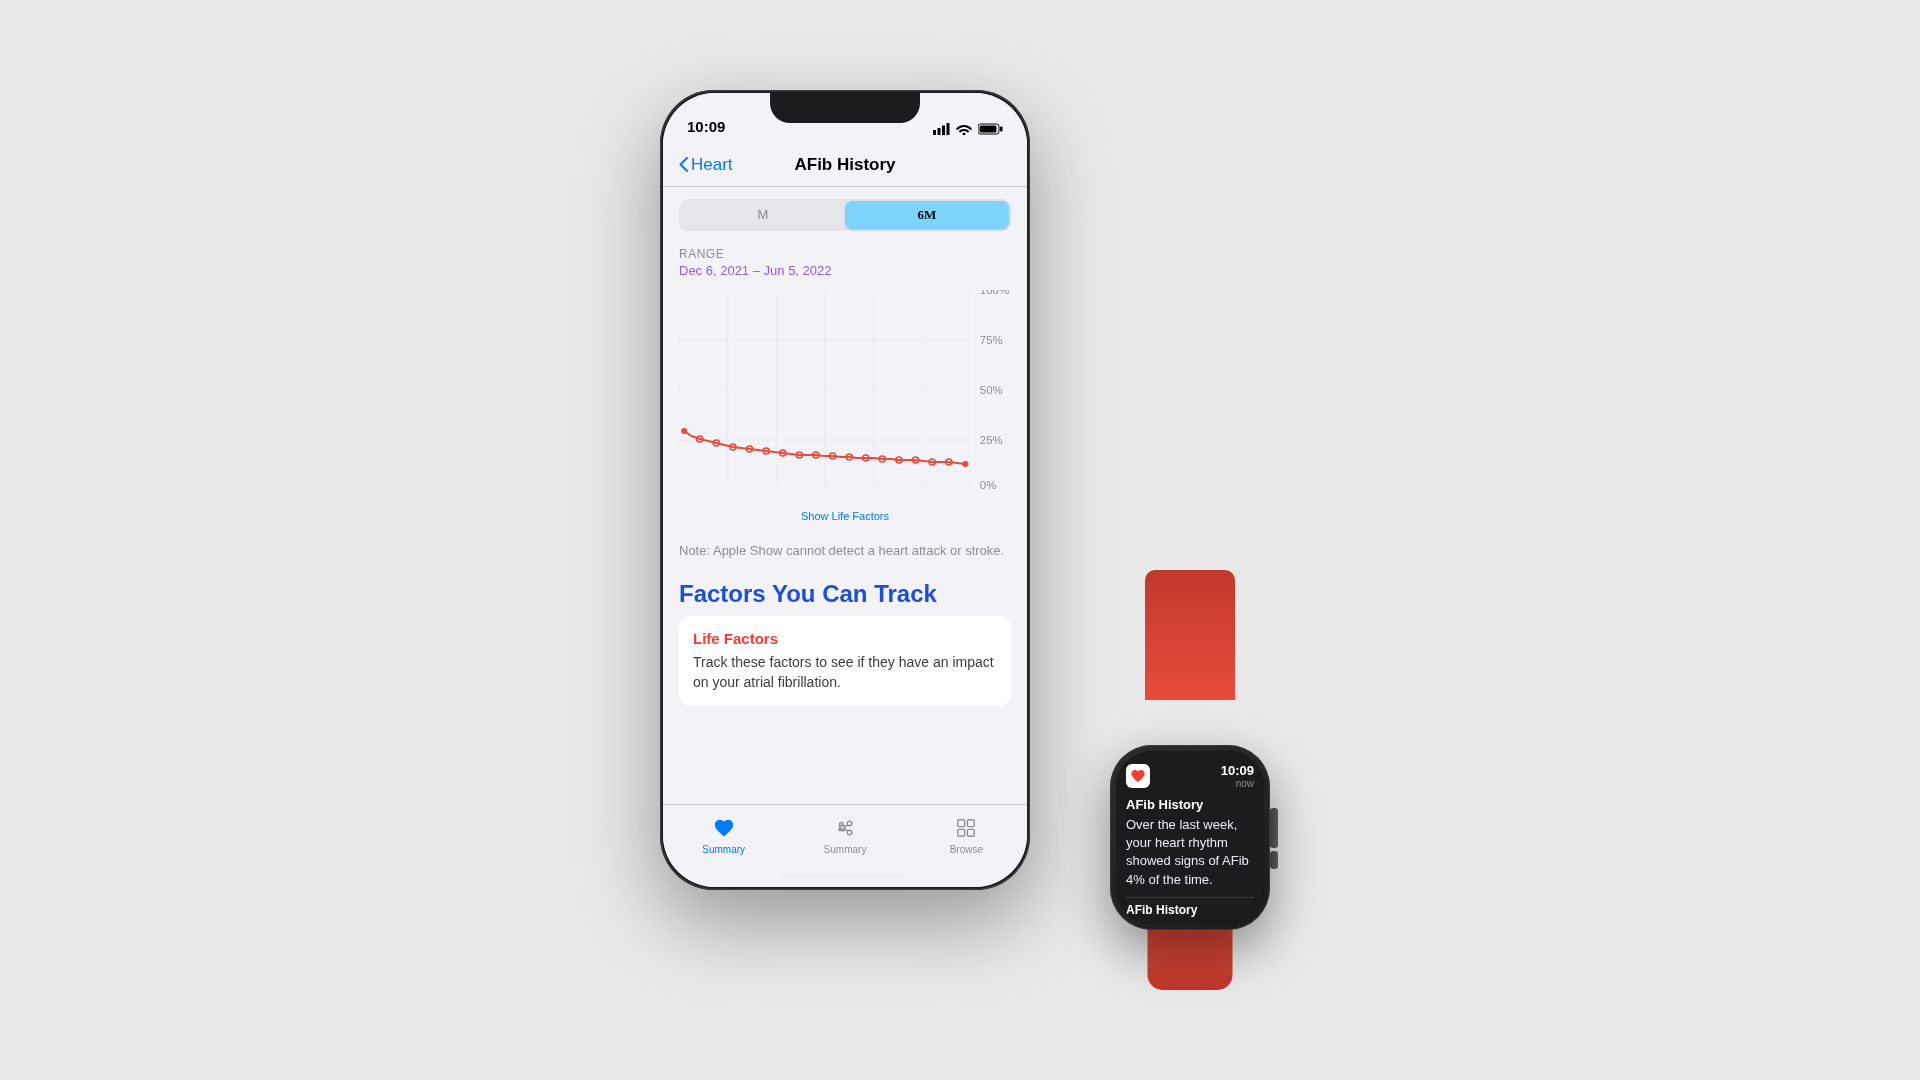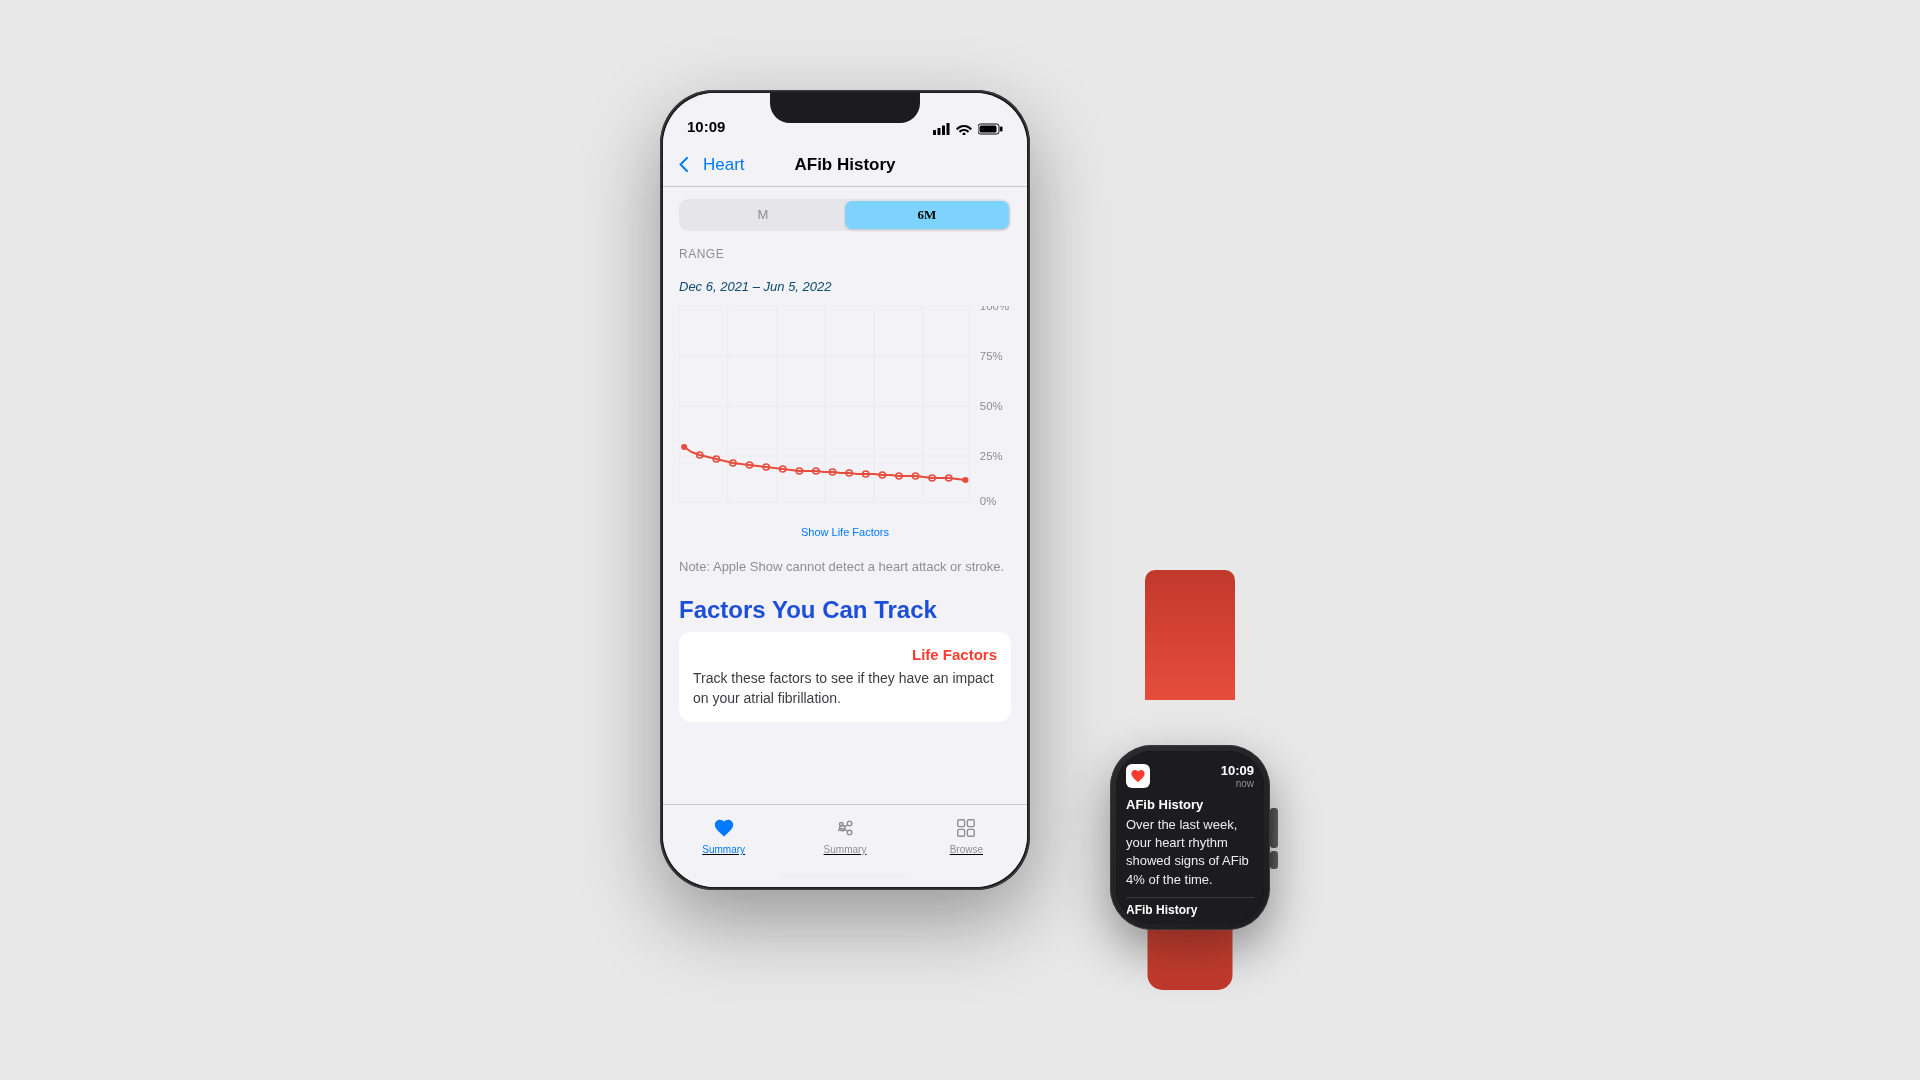--- a/index.html
+++ b/index.html
@@ -101,21 +101,21 @@
       justify-content: center;
       z-index: 8;
       border-bottom: 0.5px solid #c8c8cc;
     }
 
     .nav-back {
       position: absolute;
       left: 16px;
       display: flex;
       align-items: center;
-      gap: 15px;
+      gap: 3px;
       color: #007aff;
       font-size: 17px;
     }
 
     .nav-back svg {
       fill: #007aff;
     }
 
     .nav-title {
       font-size: 17px;
@@ -182,23 +182,22 @@
       line-height: 1.1;
     }
 
     .range-value sup {
       font-size: 16px;
       font-weight: 400;
     }
 
     .range-dates {
       font-size: 13px;
-      color: #0c4a6e;
-      margin-top: 18px;
-      font-style: italic;
+      color: #8b5cf6;
+      margin-top: 2px;
     }
 
     
     .chart-container {
       margin: 8px 16px;
       position: relative;
       height: 200px;
     }
 
     .chart-svg {
@@ -235,21 +234,20 @@
       background: #fff;
       border-radius: 12px;
       padding: 14px;
     }
 
     .factors-card-title {
       font-size: 15px;
       font-weight: 600;
       color: #ff3b30;
       margin-bottom: 6px;
-      text-align: right;
     }
 
     .factors-card-desc {
       font-size: 14px;
       color: #3c3c43;
       line-height: 1.4;
     }
 
     
     .tab-bar {
@@ -258,21 +256,20 @@
       left: 0;
       right: 0;
       height: 83px;
       background: rgba(242,242,247,0.95);
       border-top: 0.5px solid #c8c8cc;
       display: flex;
       align-items: flex-start;
       justify-content: space-around;
       padding-top: 10px;
       z-index: 10;
-      text-decoration: underline;
     }
 
     .tab-item {
       display: flex;
       flex-direction: column;
       align-items: center;
       gap: 3px;
       flex: 1;
     }
 

